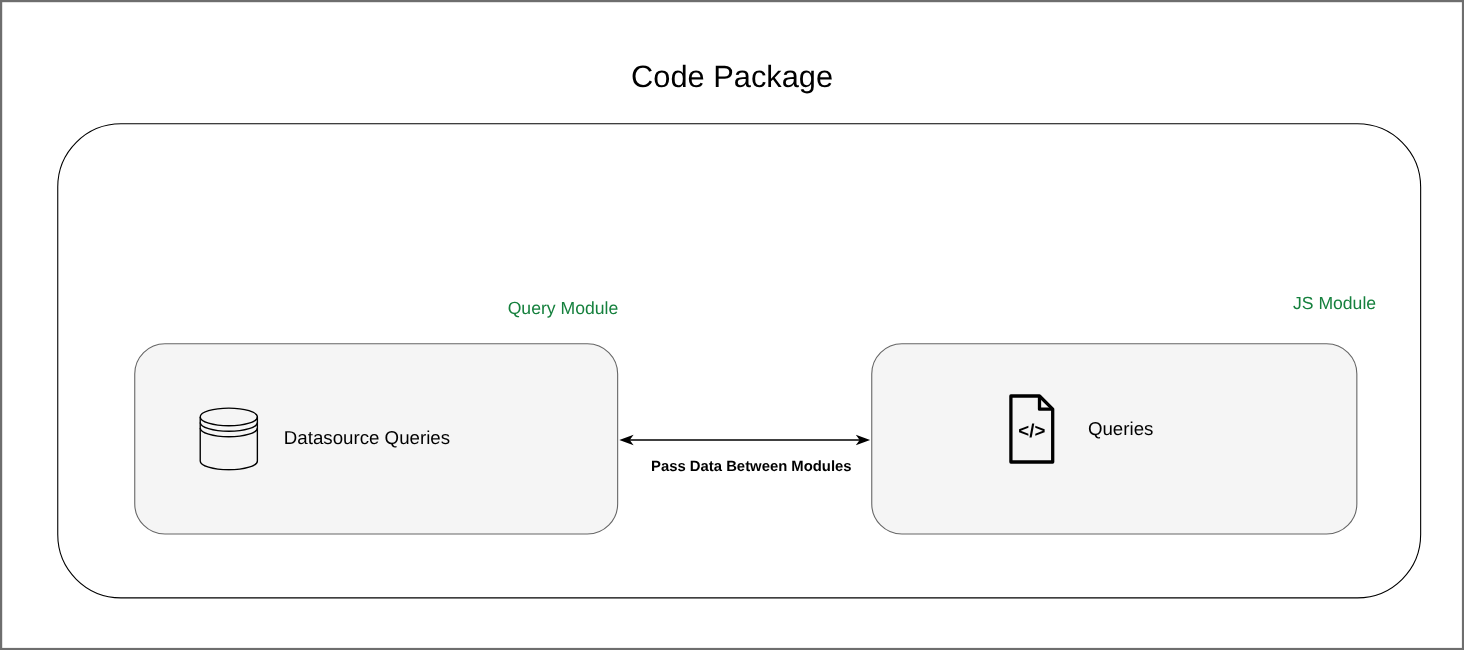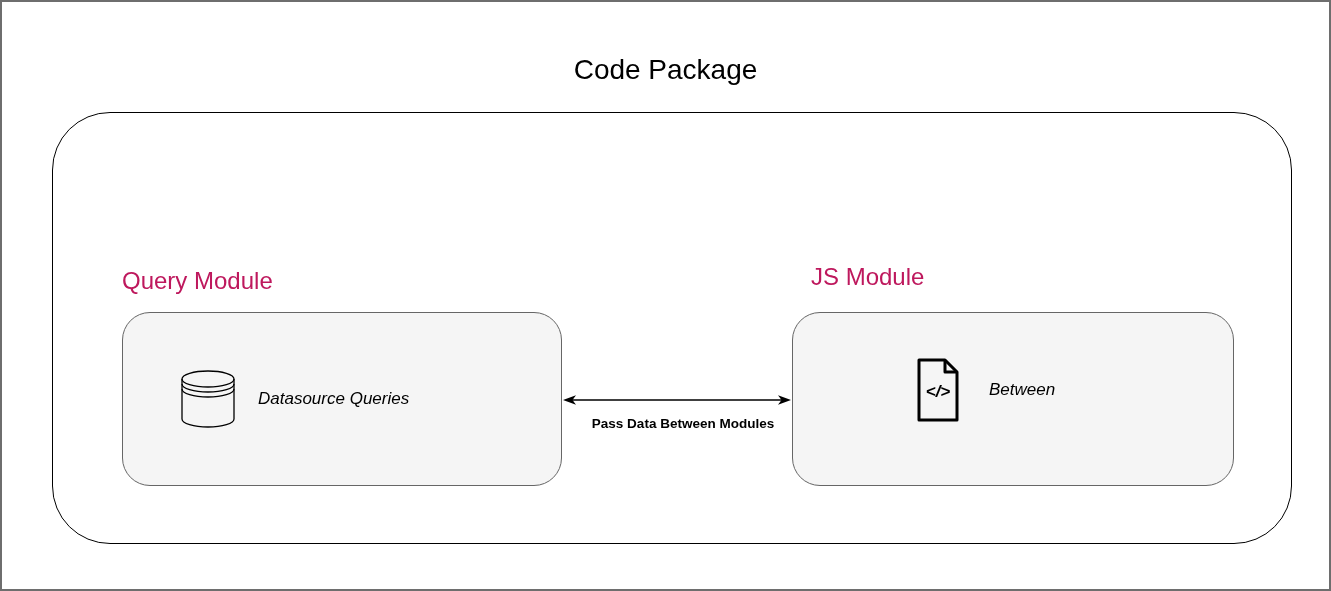--- a/index.html
+++ b/index.html
@@ -35,44 +35,43 @@
     top: 110px;
     width: 1240px;
     height: 432px;
     box-sizing: border-box;
     border: 1px solid #000000;
     border-radius: 58px;
     background: #ffffff;
   }
   .module-title {
     position: absolute;
-    font-size: 24px;
+    font-size: 16px;
     line-height: 22px;
-    text-align: left;
+    text-align: right;
     white-space: nowrap;
-    color: #be185d;
+    color: #15803d;
   }
   .module-title.query { left: 120px; top: 268px; width: 440px; }
   .module-title.js    { left: 809px; top: 264px; width: 440px; }
   .module-box {
     position: absolute;
     top: 310px;
     height: 174px;
     box-sizing: border-box;
     background: #f5f5f5;
     border: 1px solid #666666;
     border-radius: 28px;
   }
   .module-box.query { left: 120px; width: 440px; }
   .module-box.js    { left: 790px; width: 442px; }
   .module-content {
     display: flex;
     align-items: center;
     height: 100%;
-    font-style: italic;
   }
   .module-box.query .module-content { padding-left: 58px; gap: 23px; }
   .module-box.js    .module-content { padding-left: 122px; gap: 28px; position: relative; top: -9px; }
   .item-label {
     font-size: 17px;
     line-height: 20px;
     color: #000000;
     white-space: nowrap;
   }
   .icon svg { display: block; }
@@ -125,21 +124,21 @@
 
   <div class="module-box js">
     <div class="module-content">
       <span class="icon">
         <svg width="46" height="64" viewBox="0 0 46 64" fill="none" xmlns="http://www.w3.org/2000/svg">
           <path d="M4,2 H30 L42,14 V62 H4 Z" stroke="#000000" stroke-width="3" stroke-linejoin="round" fill="none"></path>
           <path d="M30,2 V14 H42" stroke="#000000" stroke-width="3" stroke-linejoin="round" fill="none"></path>
           <text x="23" y="39" text-anchor="middle" font-family="Liberation Sans, sans-serif" font-size="17" font-weight="bold" fill="#000000">&lt;/&gt;</text>
         </svg>
       </span>
-      <span class="item-label">Between</span>
+      <span class="item-label">Queries</span>
     </div>
   </div>
 
   <svg class="connector-arrow" viewBox="0 0 230 14" xmlns="http://www.w3.org/2000/svg">
     <line x1="10" y1="7" x2="220" y2="7" stroke="#000000" stroke-width="1.5"></line>
     <path d="M1,7 L14,2.2 L10.5,7 L14,11.8 Z" fill="#000000"></path>
     <path d="M229,7 L216,2.2 L219.5,7 L216,11.8 Z" fill="#000000"></path>
   </svg>
 
   <div class="connector-label">Pass Data Between Modules</div>

